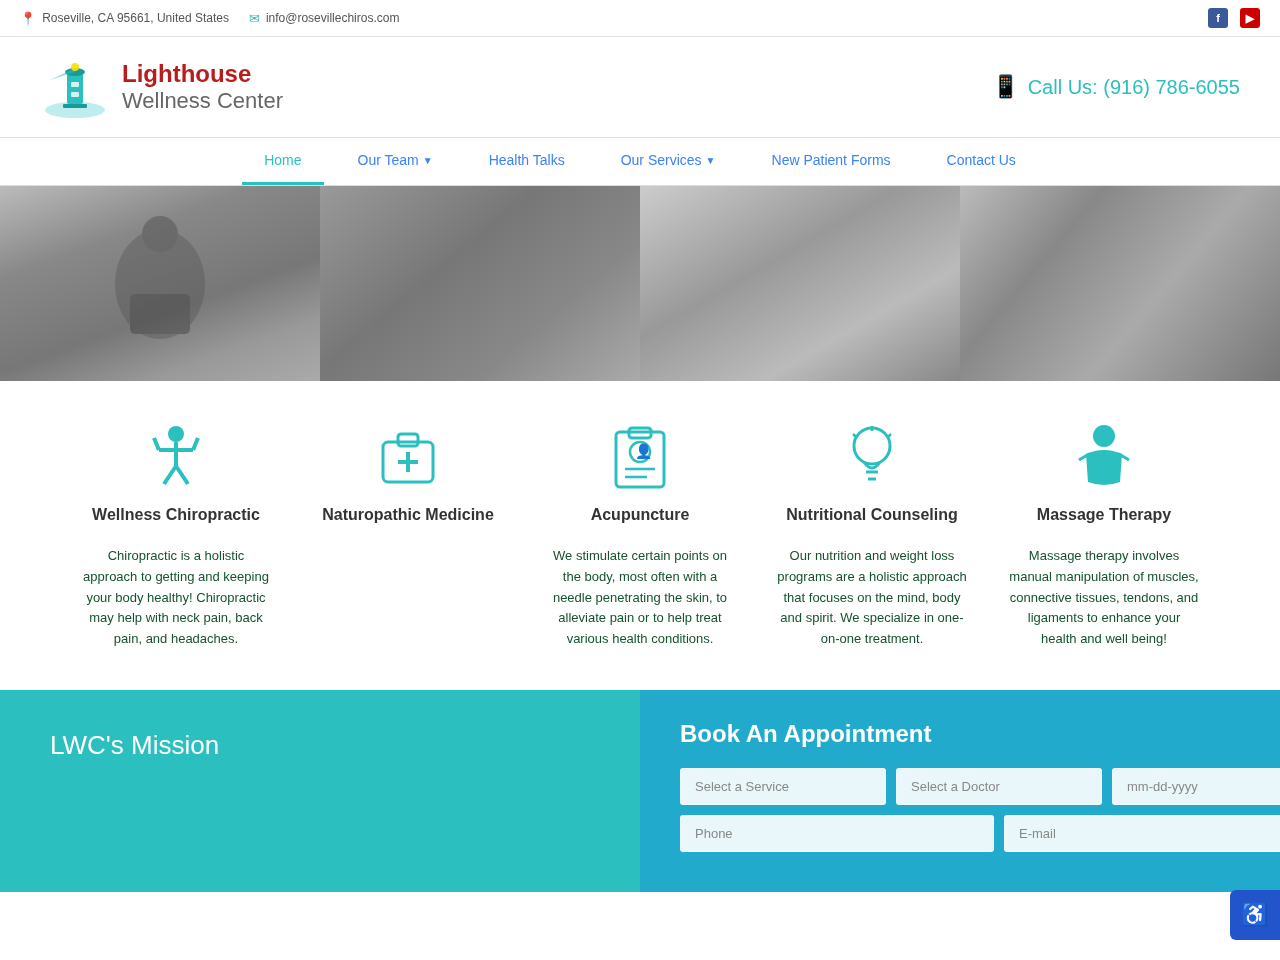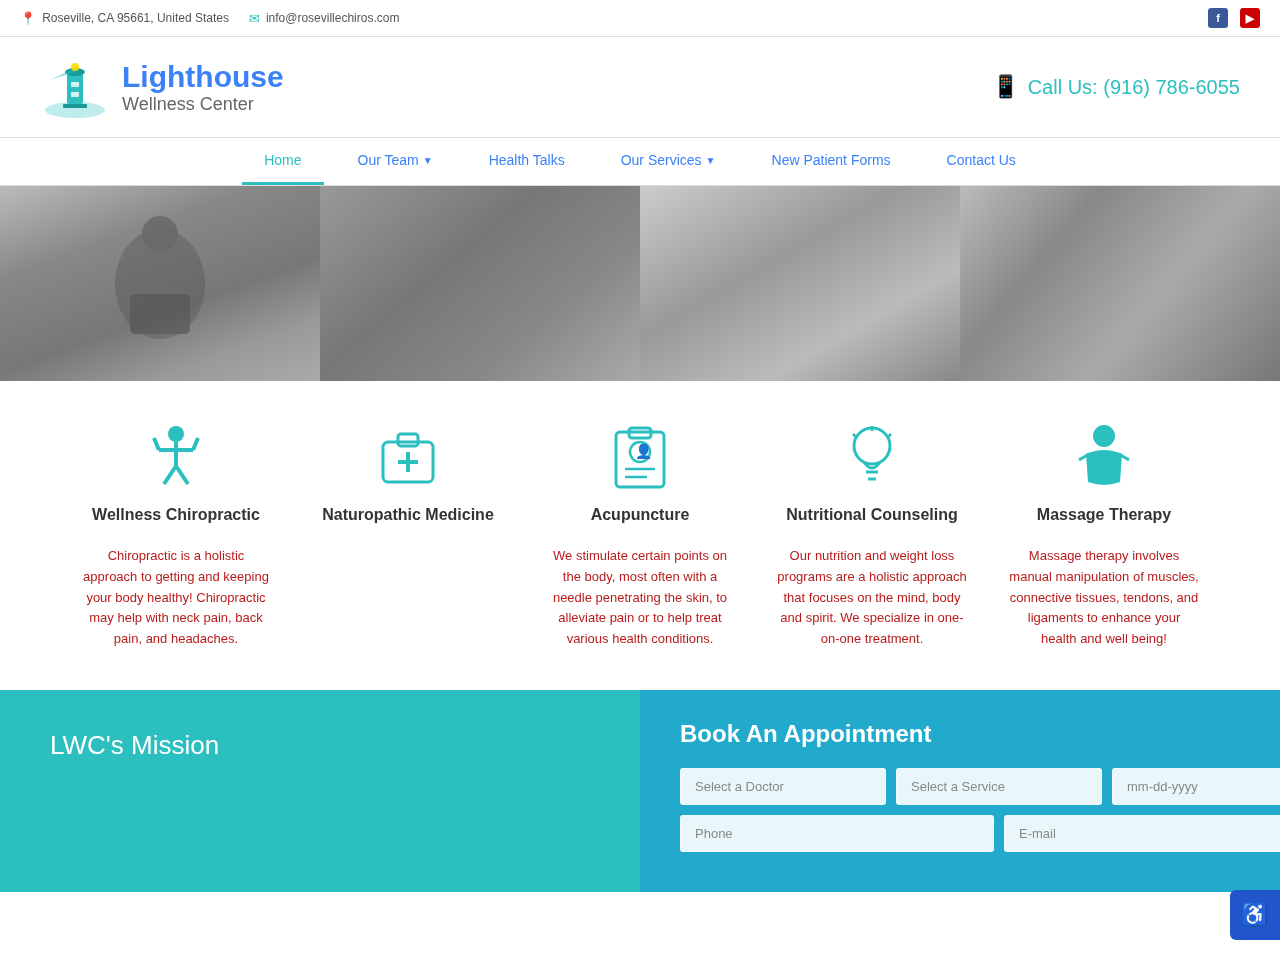--- a/index.html
+++ b/index.html
@@ -23,22 +23,22 @@
     
     .header {
       padding: 15px 40px;
       display: flex;
       align-items: center;
       justify-content: space-between;
       border-bottom: 1px solid #e0e0e0;
     }
     .logo { display: flex; align-items: center; gap: 12px; }
     .logo-text { display: flex; flex-direction: column; }
-    .logo-text-main { font-size: 30px; font-weight: bold; color: #3b82f6; }
-    .logo-text-sub { font-size: 18px; color: #666; }
+    .logo-text-main { font-size: 24px; font-weight: bold; color: #b91c1c; }
+    .logo-text-sub { font-size: 22px; color: #666; }
     .phone-block { display: flex; align-items: center; gap: 8px; font-size: 20px; color: #2bbfbf; }
     .phone-icon { font-size: 22px; }
 
     
     .nav {
       border-bottom: 1px solid #ddd;
       display: flex;
       justify-content: center;
       gap: 12px;
       padding: 0;
@@ -81,21 +81,21 @@
     .services {
       padding: 40px 60px;
       display: flex;
       justify-content: space-around;
       align-items: flex-start;
       text-align: center;
     }
     .service-item { flex: 1; padding: 0 15px; max-width: 220px; }
     .service-icon { height: 70px; display: flex; align-items: center; justify-content: center; margin-bottom: 15px; }
     .service-title { font-size: 16px; color: #333; margin-bottom: 22px; font-weight: 600; }
-    .service-desc { font-size: 13px; color: #b91c1c; line-height: 1.6; }
+    .service-desc { font-size: 13px; color: #14532d; line-height: 1.6; }
 
     
     svg { fill: #2bbfbf; }
 
     
     .bottom-section {
       display: flex;
       min-height: 200px;
     }
     .mission-panel {
@@ -324,22 +324,22 @@
 
 </div>
 
 <div class="bottom-section">
   <div class="mission-panel">
     <div class="mission-title">LWC's Mission</div>
   </div>
   <div class="appointment-panel">
     <div class="appointment-title">Book An Appointment</div>
     <div class="appointment-row">
+      <input class="appt-input" type="text" placeholder="Select a Service" style="">
       <input class="appt-input" type="text" placeholder="Select a Doctor" style="">
-      <input class="appt-input" type="text" placeholder="Select a Service" style="">
       <input class="appt-input" type="text" placeholder="mm-dd-yyyy" style="">
     </div>
     <div class="appointment-row">
       <input class="appt-input" type="text" placeholder="Phone" style="">
       <input class="appt-input" type="text" placeholder="E-mail" style="">
     </div>
   </div>
 </div>
 
 <div class="accessibility-btn">

